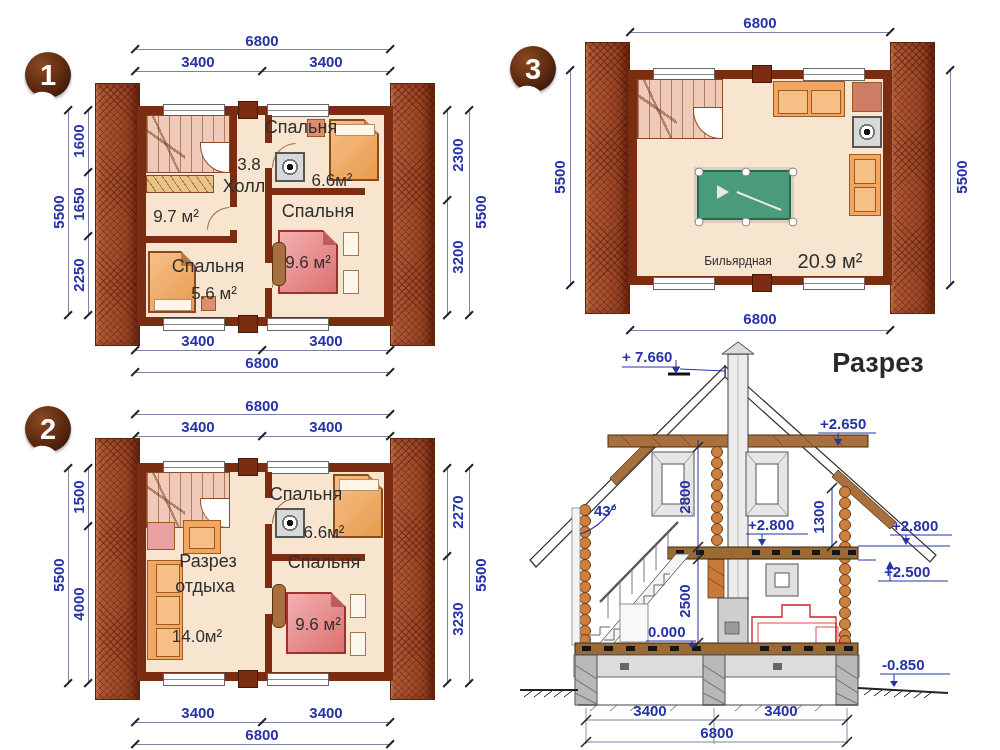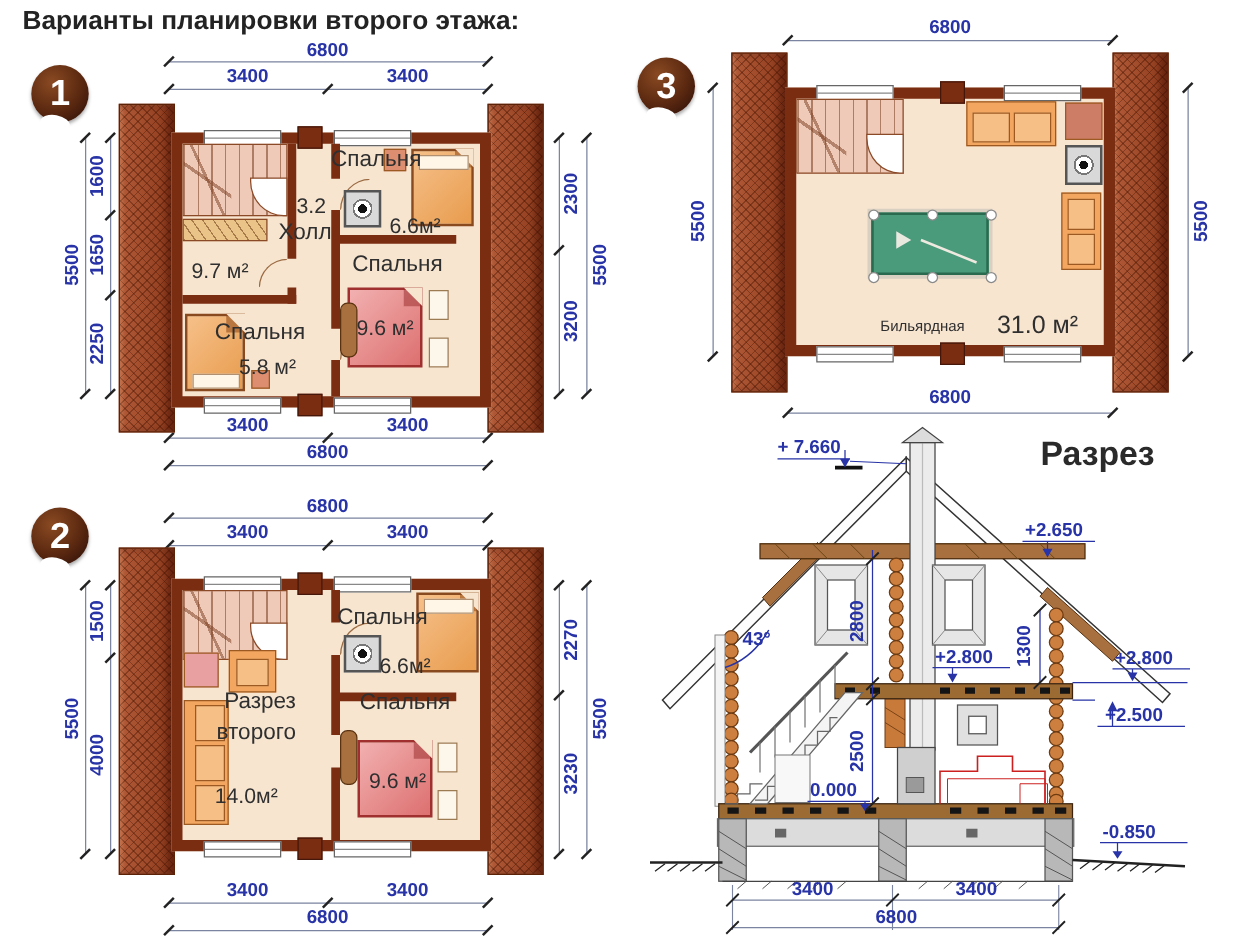--- a/index.html
+++ b/index.html
@@ -68,21 +68,20 @@
   .rack{position:absolute;width:0;height:0;border-top:7px solid transparent;border-bottom:7px solid transparent;
       border-left:12px solid #e9e9e0;}
   .cue{position:absolute;width:48px;height:2px;background:#eeeadf;transform:rotate(22deg);}
   .sv-dim{font:bold 15px "Liberation Sans",sans-serif;fill:#2733a6;}
   .sv-title{font:bold 27px "Liberation Sans",sans-serif;fill:#2a2a2a;}
 </style>
 </head>
 <body>
 
 <div id="canvas">
-  <div id="page-title">Варианты планировки второго этажа:</div>
 
   <div class="plan" id="plan1" style="left:35px;top:28px;width:465px;height:352px;">
     <div class="badge" style="left:-10px;top:24px;">1</div>
 
     <div class="dim" style="left:227px;top:12px;">6800</div>
     <div class="dlh" style="left:100px;top:21px;width:255px;"></div>
     <i class="tk" style="left:100px;top:21px;"></i>
       <i class="tk" style="left:355px;top:21px;"></i>
     <div class="dim" style="left:163px;top:33px;">3400</div>
     <div class="dim" style="left:291px;top:33px;">3400</div>
@@ -161,25 +160,25 @@
         <div class="pw" style="left:4px;top:46px;width:38px;height:12px;"></div>
       </div>
     <div class="sq" style="left:166px;top:268px;width:15px;height:15px;background:#dd8d70;"></div>
     <div class="bed pink" style="left:243px;top:202px;width:60px;height:64px;"></div>
     <div class="nstand" style="left:308px;top:204px;width:16px;height:24px;"></div>
     <div class="nstand" style="left:308px;top:242px;width:16px;height:24px;"></div>
     <div class="doorleaf" style="left:237px;top:214px;width:12px;height:42px;"></div>
 
     <div class="room-label" style="left:266px;top:99px;">Спальня</div>
     <div class="area-label" style="left:297px;top:153px;">6.6м²</div>
-    <div class="area-label" style="left:214px;top:137px;">3.2</div>
+    <div class="area-label" style="left:214px;top:137px;">3.8</div>
     <div class="room-label" style="left:209px;top:158px;">Холл</div>
     <div class="area-label" style="left:141px;top:189px;">9.7 м²</div>
     <div class="room-label" style="left:173px;top:238px;">Спальня</div>
-    <div class="area-label" style="left:179px;top:266px;">5.8 м²</div>
+    <div class="area-label" style="left:179px;top:266px;">5.6 м²</div>
     <div class="room-label" style="left:283px;top:183px;">Спальня</div>
     <div class="area-label" style="left:273px;top:235px;">9.6 м²</div>
   </div>
 
   <div class="plan" id="plan2" style="left:35px;top:398px;width:465px;height:352px;">
     <div class="badge" style="left:-10px;top:8px;">2</div>
     <div class="dim" style="left:227px;top:7px;">6800</div>
     <div class="dlh" style="left:100px;top:16px;width:255px;"></div>
     <i class="tk" style="left:100px;top:16px;"></i>
       <i class="tk" style="left:355px;top:16px;"></i>
@@ -250,21 +249,21 @@
       <div class="cush" style="left:8px;top:35px;width:24px;height:29px;"></div>
       <div class="cush" style="left:8px;top:67px;width:24px;height:29px;"></div>
     </div>
     <div class="bed pink" style="left:251px;top:194px;width:60px;height:62px;"></div>
     <div class="nstand" style="left:315px;top:196px;width:16px;height:24px;"></div>
     <div class="nstand" style="left:315px;top:234px;width:16px;height:24px;"></div>
     <div class="doorleaf" style="left:237px;top:186px;width:12px;height:42px;"></div>
     <div class="room-label" style="left:271px;top:96px;">Спальня</div>
     <div class="area-label" style="left:289px;top:135px;">6.6м²</div>
     <div class="room-label" style="left:173px;top:163px;">Разрез</div>
-    <div class="room-label" style="left:170px;top:188px;">второго</div>
+    <div class="room-label" style="left:170px;top:188px;">отдыха</div>
     <div class="area-label" style="left:162px;top:239px;">14.0м²</div>
     <div class="room-label" style="left:289px;top:164px;">Спальня</div>
     <div class="area-label" style="left:283px;top:227px;">9.6 м²</div>
   </div>
 
   <div class="plan" id="plan3" style="left:505px;top:14px;width:495px;height:326px;">
     <div class="badge" style="left:5px;top:32px;">3</div>
     <div class="dim" style="left:255px;top:8px;">6800</div>
     <div class="dlh" style="left:125px;top:18px;width:260px;"></div>
     <i class="tk" style="left:125px;top:18px;"></i>
@@ -308,21 +307,21 @@
       <i class="pk" style="left:0;top:0;"></i>
       <i class="pk" style="left:47px;top:0;"></i>
       <i class="pk" style="left:94px;top:0;"></i>
       <i class="pk" style="left:0;top:50px;"></i>
       <i class="pk" style="left:47px;top:50px;"></i>
       <i class="pk" style="left:94px;top:50px;"></i>
       <i class="rack" style="left:18px;top:13px;"></i>
       <i class="cue" style="left:36px;top:28px;"></i>
     </div>
     <div class="room-label" style="left:233px;top:247px;font-size:12px;">Бильярдная</div>
-    <div class="area-label" style="left:325px;top:247px;font-size:20px;">31.0 м²</div>
+    <div class="area-label" style="left:325px;top:247px;font-size:20px;">20.9 м²</div>
   </div>
 
   <div class="plan" id="sectionview" style="left:520px;top:340px;width:480px;height:410px;">
     <svg viewBox="0 0 480 410" width="480" height="410">
 
       <g>
         <polygon points="205,26 416,215 410,222 205,37" fill="#fdfdfd" stroke="#333" stroke-width="1.2"></polygon>
         <polygon points="205,26 10,220 16,227 205,37" fill="#fdfdfd" stroke="#333" stroke-width="1.2"></polygon>
         <polygon points="134,94 90,138 96,145 140,101" fill="#a9703f" stroke="#55300e" stroke-width="0.8"></polygon>
         <polygon points="318,130 376,182 370,189 312,137" fill="#a9703f" stroke="#55300e" stroke-width="0.8"></polygon>

